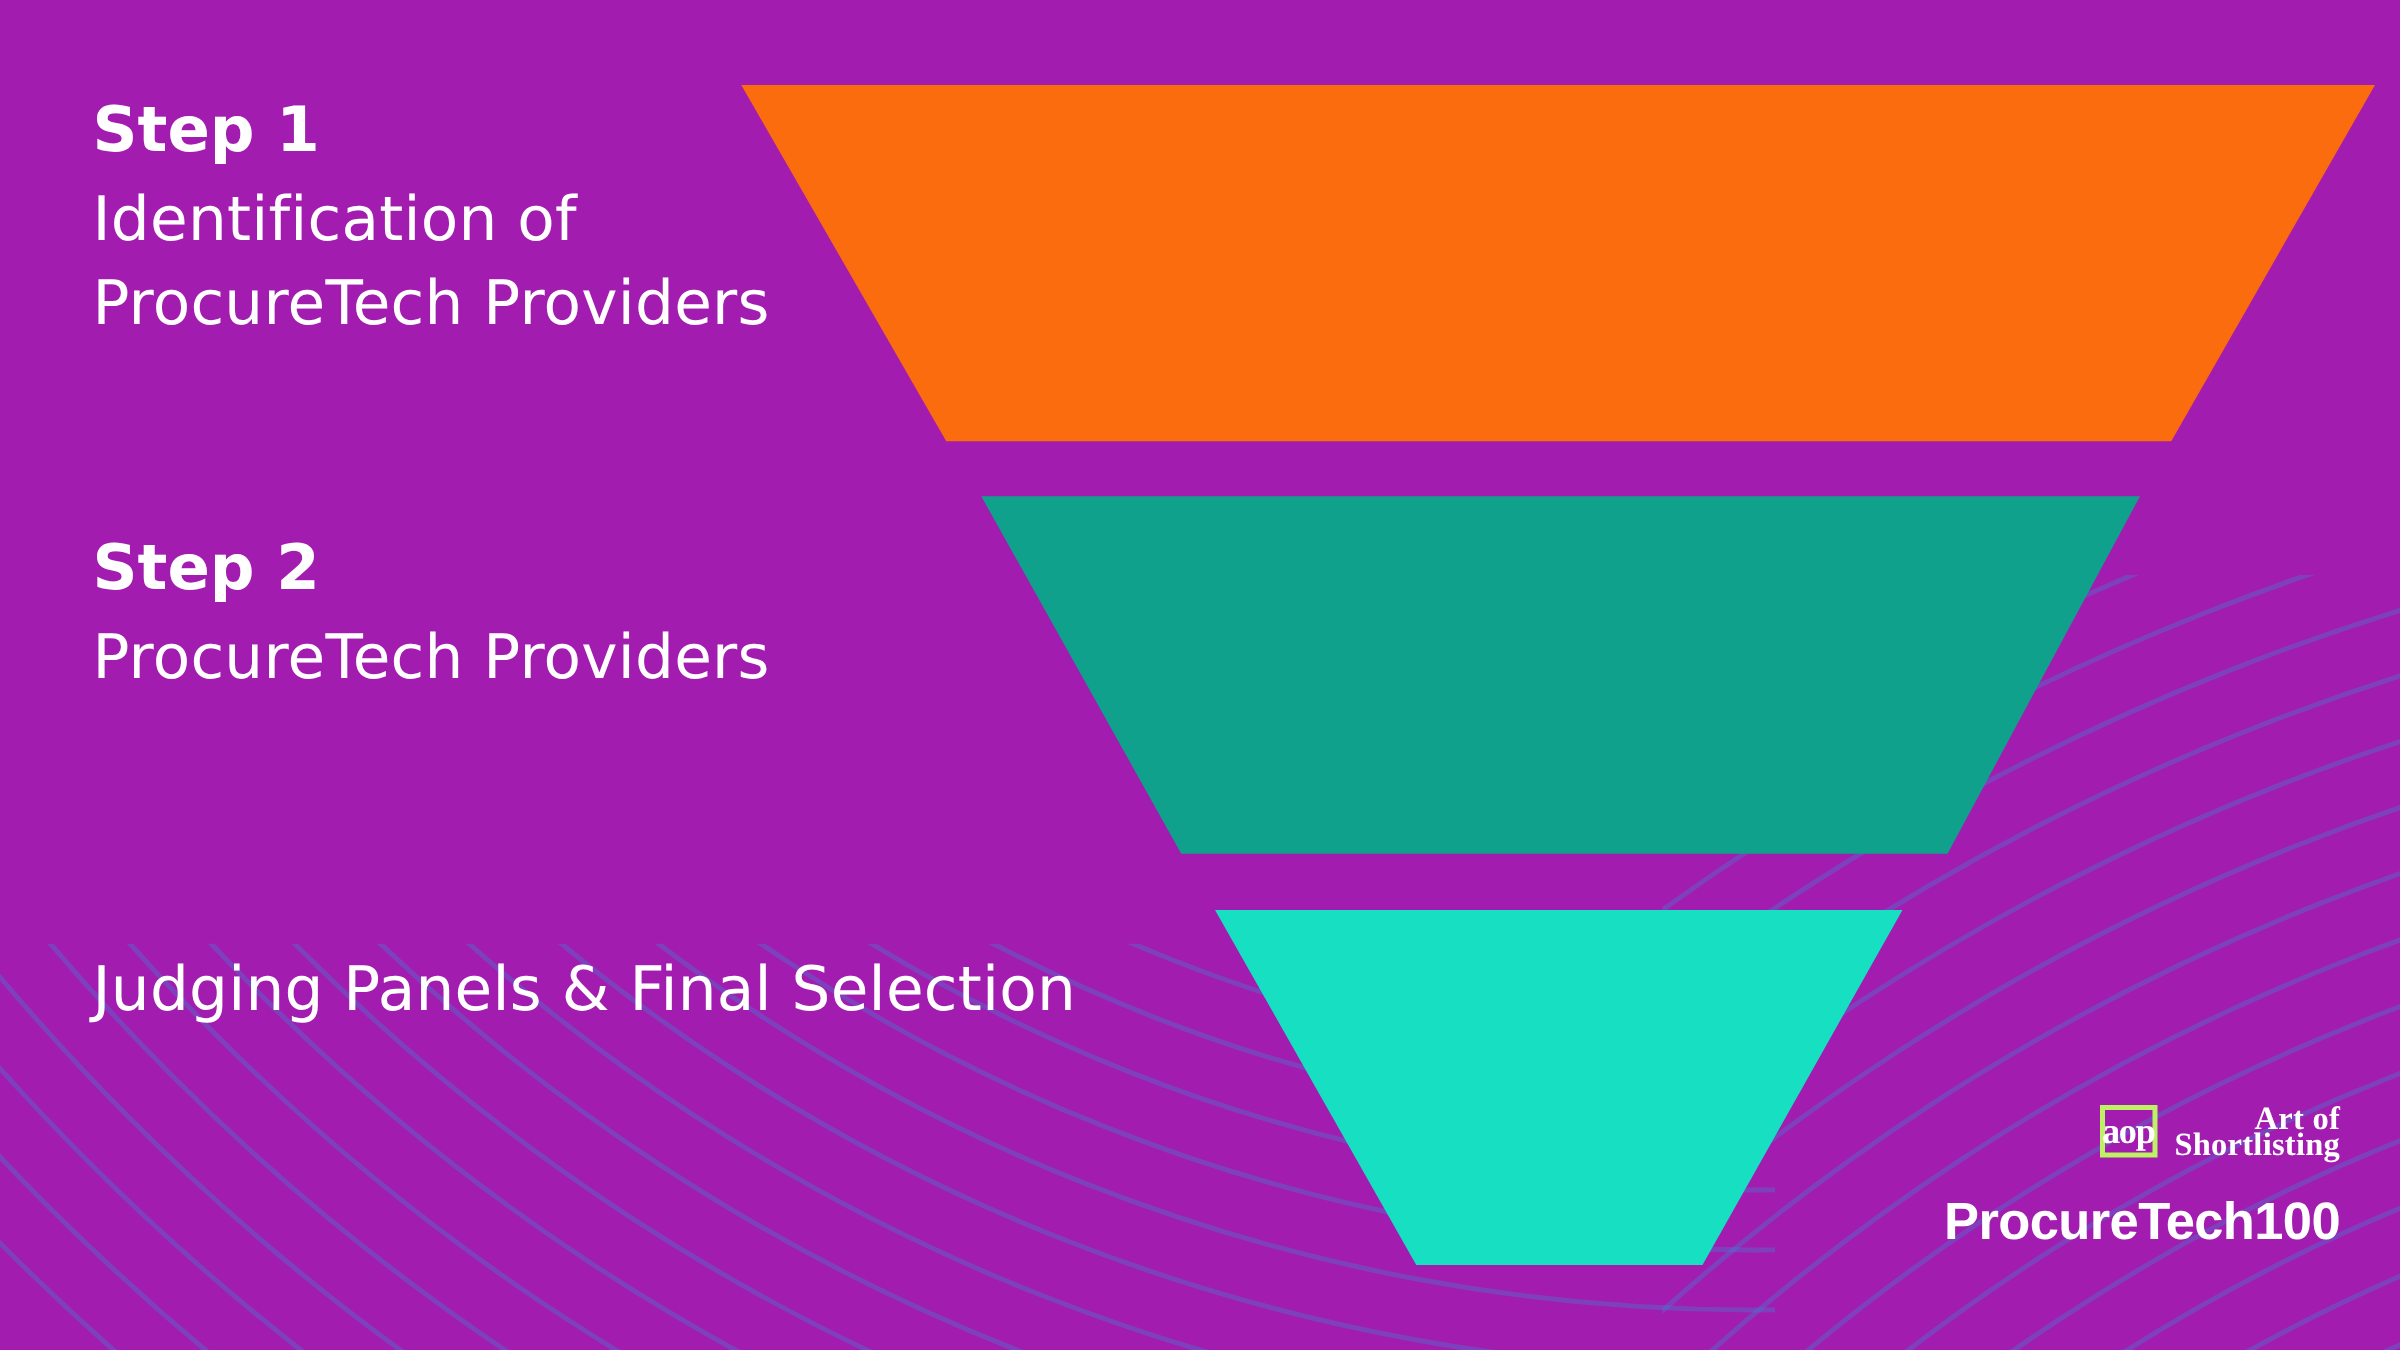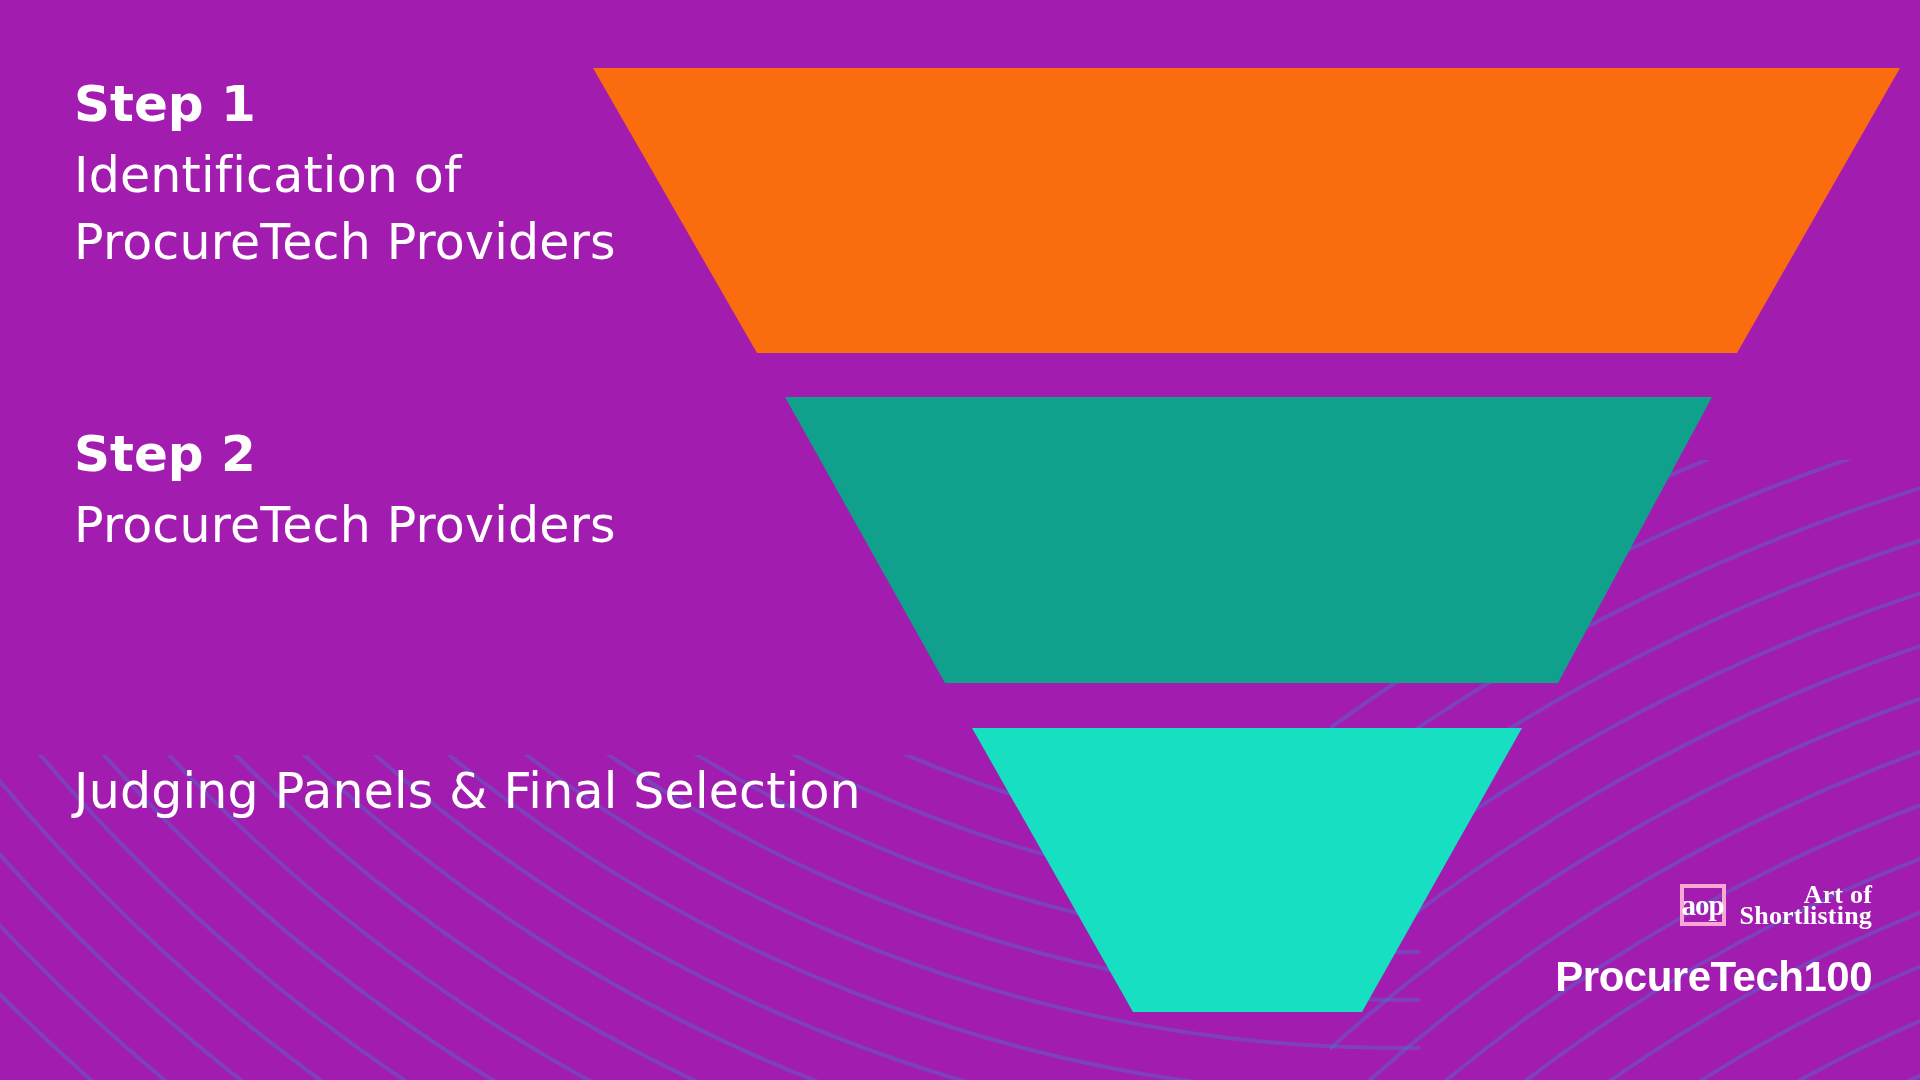--- a/index.html
+++ b/index.html
@@ -13,21 +13,21 @@
   .step-desc{font-weight:400;font-size:49px;line-height:67px;letter-spacing:0.2px;margin-top:8px;}
   .step1{top:74px;}
   .step2{top:404px;margin-top:20px;}
   .step3{top:750px;}
   .brand{
     position:absolute;right:48px;top:884px;
     display:flex;flex-direction:column;align-items:flex-end;
   }
   .aop-row{display:flex;align-items:center;gap:14px;}
   .aop-badge{
-    width:46px;height:42px;box-sizing:border-box;border:4px solid #f9a8d4;
+    width:46px;height:42px;box-sizing:border-box;border:4px solid #bef264;
     display:flex;align-items:center;justify-content:center;flex:0 0 auto;
   }
   .aop-badge span{
     font-family:"Liberation Serif",serif;font-weight:700;font-size:29px;
     letter-spacing:-1px;white-space:nowrap;line-height:1;
   }
   .aop-name{
     font-family:"Liberation Serif",serif;font-weight:700;font-size:26px;
     line-height:21px;letter-spacing:0.2px;text-align:right;
   }

